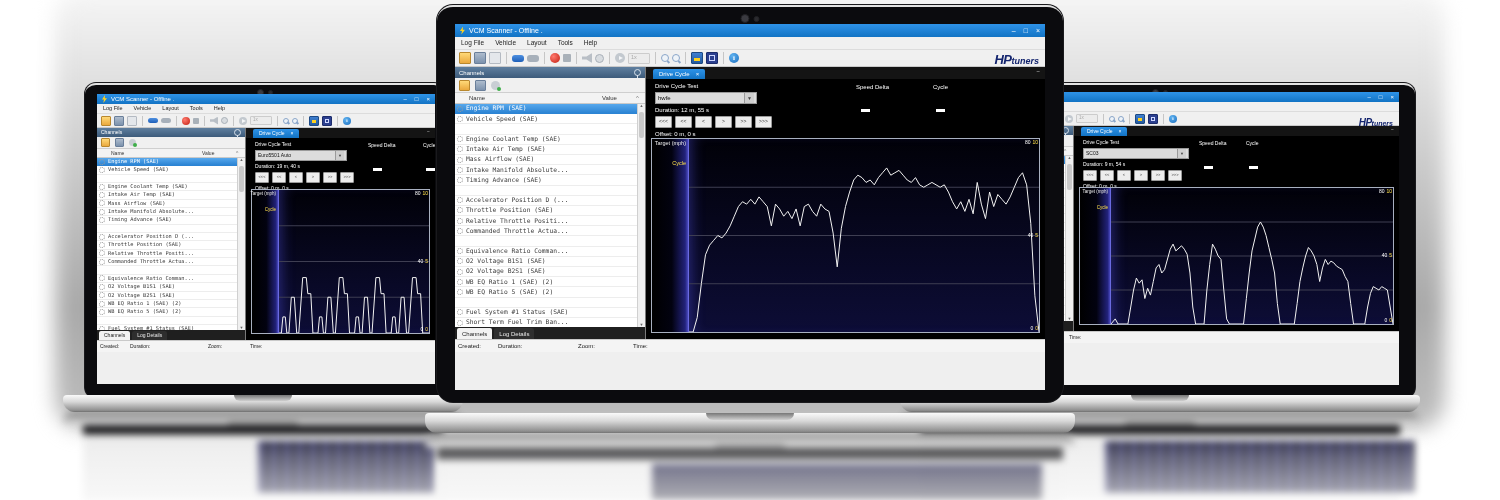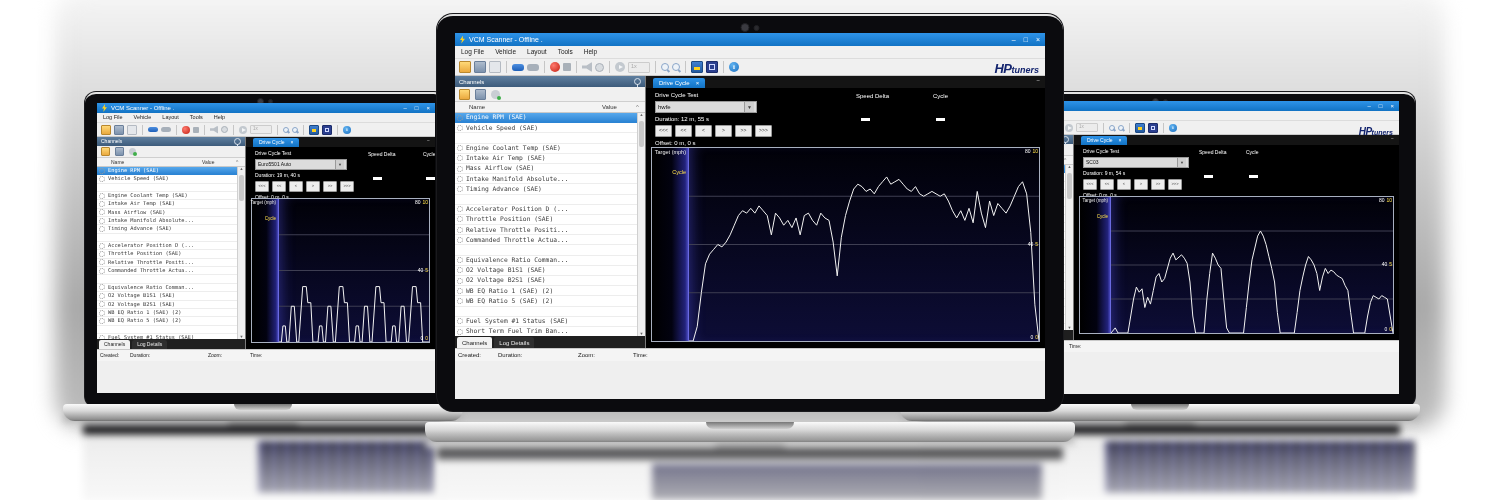--- a/index.html
+++ b/index.html
@@ -3,21 +3,21 @@
 <meta charset="utf-8">
 <style>
   html,body{margin:0;padding:0;background:#fff;}
   #stage{position:relative;width:1500px;height:500px;overflow:hidden;background:#fff;
          font-family:"Liberation Sans",sans-serif;}
   
   #backdrop{position:absolute;left:55px;top:-12px;width:1390px;height:442px;border-radius:30px;
     background:linear-gradient(180deg,#f7f7f7 0%,#d6d6d6 30%,#a9a9a9 72%,#bfbfbf 100%);
     filter:blur(10px);z-index:1;}
   
-  .laptop{position:absolute;z-index:10;margin-top:9px;}
+  .laptop{position:absolute;z-index:10;}
   #lap-center{left:437px;top:5px;z-index:30;}
   #lap-left{left:85px;top:83px;}
   #lap-right{left:905px;top:83px;}
   .lid{position:relative;background:#0b0b0e;border-top:2px solid #e3e3e3;
        box-shadow:0 0 0 1px #1a1a1d;}
   #lap-center .lid{width:626px;height:395px;border-radius:16px;}
   #lap-left  .lid{width:360px;height:313px;border-radius:11px;}
   #lap-right .lid{width:510px;height:313px;border-radius:11px;}
   .cam{position:absolute;left:50%;transform:translateX(-50%);display:flex;gap:4px;align-items:center;}
   #lap-center .cam{top:7px;}

